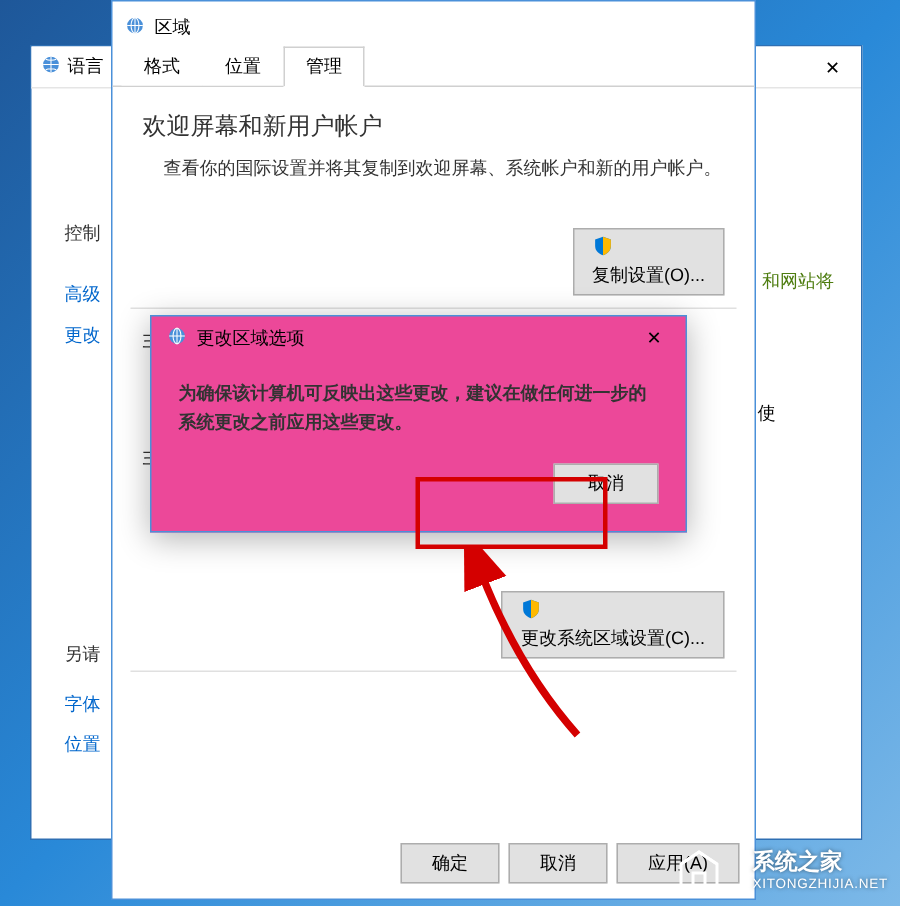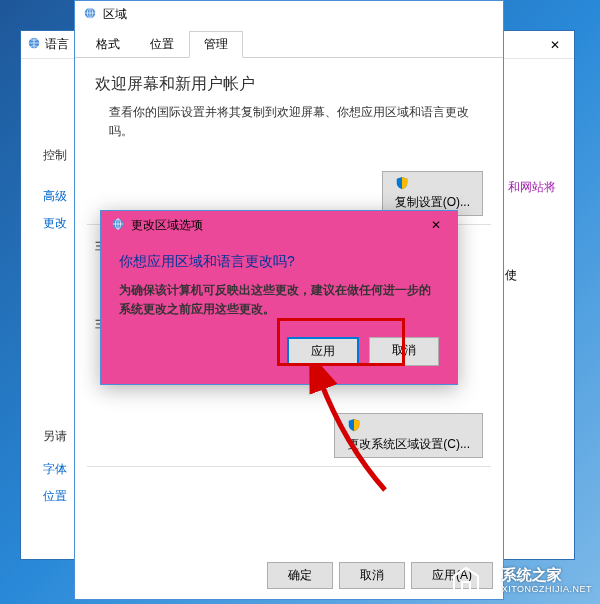--- a/index.html
+++ b/index.html
@@ -6,21 +6,21 @@
     body { width: 600px; height: 604px; background: linear-gradient(135deg, #1e5799 0%, #2989d8 50%, #7db9e8 100%); position: relative; overflow: hidden; }
     
     .window-back { position: absolute; background: #fff; border: 1px solid #2e6fb3; }
     .w-lang { left: 20px; top: 30px; width: 555px; height: 530px; }
     .w-lang .titlebar { height: 28px; display: flex; align-items: center; padding: 0 6px; background: #fff; border-bottom: 1px solid #e5e5e5; }
     .w-lang .content { padding: 18px 0 0 22px; color: #333; }
     .w-lang .content .row { margin-bottom: 10px; font-size: 12px; color: #0066cc; }
     .w-lang .content .row.dark { color: #333; }
     
     .w-region { position: absolute; left: 74px; top: 0; width: 430px; height: 600px; background: #fff; border: 1px solid #4a90d9; }
-    .w-region .titlebar { height: 26px; display: flex; align-items: center; padding: 0 8px; gap: 6px; }
+    .w-region .titlebar { height: 26px; display: flex; align-items: flex-end; padding: 0 8px; gap: 6px; }
     .w-region .titlebar .icon svg { width: 14px; height: 14px; }
     .tabs { display: flex; border-bottom: 1px solid #d0d0d0; padding: 0 6px; margin-top: 4px; }
     .tab { padding: 4px 14px; border: 1px solid transparent; border-bottom: none; background: #fff; cursor: pointer; }
     .tab.active { border-color: #d0d0d0; border-bottom: 1px solid #fff; margin-bottom: -1px; }
     .section { padding: 16px 20px 10px; }
     .section h3 { font-size: 16px; font-weight: normal; color: #333; margin-bottom: 8px; }
     .section p { font-size: 12px; color: #333; line-height: 1.6; margin-left: 14px; margin-bottom: 10px; }
     .btn { background: #e1e1e1; border: 1px solid #adadad; padding: 4px 12px; cursor: pointer; display: inline-flex; gap: 4px; flex-direction: column; }
     .btn-row { display: flex; justify-content: flex-end; margin: 10px 20px 6px 0; }
     .shield { width: 14px; height: 14px; display: inline-block; }
@@ -65,42 +65,42 @@
     <div class="row dark">控制</div>
     <div style="height:14px"></div>
     <div class="row">高级</div>
     <div class="row">更改</div>
     <div style="height:186px"></div>
     <div class="row dark">另请</div>
     <div style="height:6px"></div>
     <div class="row">字体</div>
     <div class="row">位置</div>
   </div>
-  <div style="position:absolute;right:18px;top:148px;font-size:12px;color:#a21caf">和网站将</div>
+  <div style="position:absolute;right:18px;top:148px;font-size:12px;color:#4d7c0f">和网站将</div>
 </div>
 
 <div class="w-region">
   <div class="titlebar">
     <span class="icon">
       <svg viewBox="0 0 16 16">
           <circle cx="8" cy="8" r="6" fill="#4a90d9"></circle>
           <path d="M2 8h12M8 2v12" stroke="#fff" stroke-width="0.8" fill="none"></path>
           <ellipse cx="8" cy="8" rx="3" ry="6" stroke="#fff" stroke-width="0.8" fill="none"></ellipse>
         </svg>
     </span>
     <span>区域</span>
   </div>
   <div class="tabs">
     <div class="tab">格式</div>
     <div class="tab">位置</div>
     <div class="tab active">管理</div>
   </div>
   <div class="section">
     <h3>欢迎屏幕和新用户帐户</h3>
-    <p>查看你的国际设置并将其复制到欢迎屏幕、你想应用区域和语言更改吗。</p>
+    <p>查看你的国际设置并将其复制到欢迎屏幕、系统帐户和新的用户帐户。</p>
   </div>
   <div class="btn-row">
     <button class="btn">
       <span class="shield">
         <svg viewBox="0 0 16 16">
             <path d="M8 1l6 2v5c0 4-3 6-6 7-3-1-6-3-6-7V3z" fill="#0078d7"></path>
             <path d="M8 1l6 2v5c0 4-3 6-6 7V1z" fill="#ffb900"></path>
           </svg>
       </span>
       <span>复制设置(O)...</span>
@@ -154,24 +154,22 @@
             <ellipse cx="8" cy="8" rx="3" ry="6" stroke="#fff" stroke-width="0.8" fill="none"></ellipse>
           </svg>
       </span>
       <span>更改区域选项</span>
     </div>
     <div class="close">
       <span>✕</span>
     </div>
   </div>
   <div class="body">
-    <div class="question">你想应用区域和语言更改吗?</div>
     <div class="desc">为确保该计算机可反映出这些更改，建议在做任何进一步的系统更改之前应用这些更改。</div>
     <div class="buttons">
-      <button class="btn primary">应用</button>
       <button class="btn">取消</button>
     </div>
   </div>
 </div>
 
 <div class="highlight-box"></div>
 
 <svg class="arrow" viewBox="0 0 110 130">
   <defs>
     <marker id="arrowhead" markerWidth="10" markerHeight="10" refX="2" refY="3" orient="auto">

